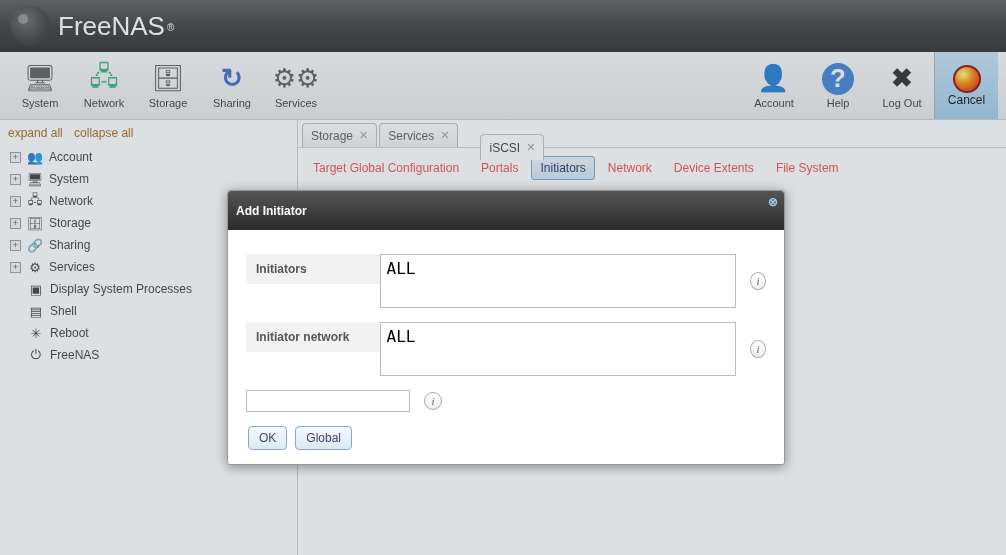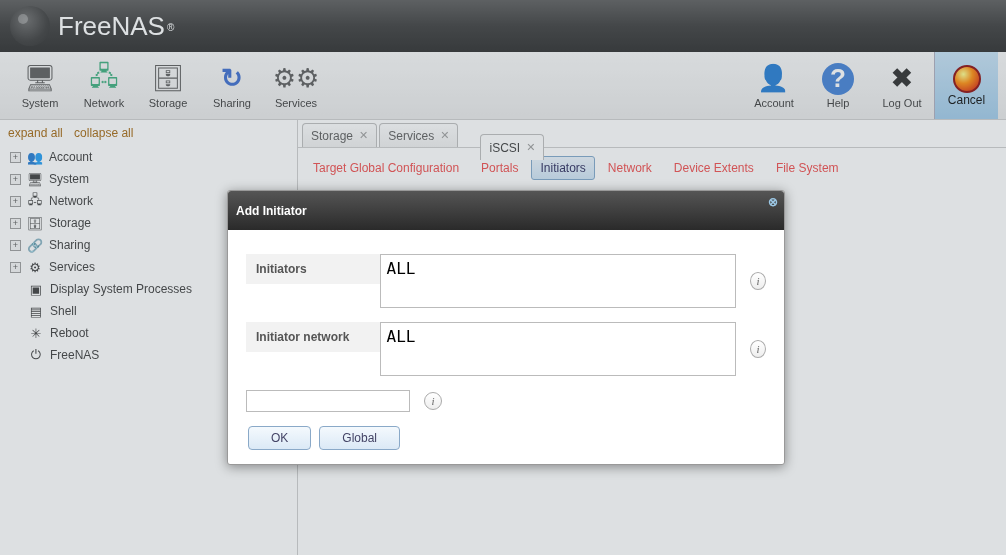--- a/index.html
+++ b/index.html
@@ -53,21 +53,21 @@
 .dlg-title { height:39px; background:linear-gradient(to bottom,#555,#2a2a2a); color:#fff; font-weight:bold; font-size:12px; display:flex; align-items:center; padding:0 8px; border-radius:3px 3px 0 0; position:relative;}
 .dlg-close { position:absolute; right:6px; top:4px; color:#9cc8e6; cursor:pointer; font-size:12px;}
 .dlg-body { padding:24px 18px 14px 18px; }
 .frow { display:flex; align-items:flex-start; margin-bottom:14px; }
 .frow .lbl { width:148px; background:#f2f2f2; padding:8px 10px; font-weight:bold; color:#555; font-size:12px; min-height:22px; display:flex; align-items:flex-start;}
 .frow textarea { width:400px; height:54px; border:1px solid #bbb; padding:4px 6px; font-family:monospace; font-size:16px; resize:none;}
 .frow input[type=text] { width:164px; height:22px; border:1px solid #bbb; padding:2px 6px; font-size:12px;}
 .frow .info { width:18px; height:18px; border:1px solid #aaa; border-radius:50%; color:#666; font-style:italic; font-family:Georgia,serif; display:flex; align-items:center; justify-content:center; margin-left:14px; align-self:center; font-size:11px; background:linear-gradient(#fff,#eee); cursor:pointer;}
 .frow.small .lbl { min-height:18px; }
 .dlg-btns { display:flex; gap:8px; margin-top:4px; padding-left:2px;}
-.dlg-btns button { border:1px solid #8aa9c8; background:linear-gradient(#f4f9fd,#dbe9f6); color:#446; padding:4px 22px; border-radius:4px; font-size:12px; cursor:pointer;}
+.dlg-btns button { border:1px solid #8aa9c8; background:linear-gradient(#f4f9fd,#dbe9f6); color:#446; padding:4px 10px; border-radius:4px; font-size:12px; cursor:pointer;}
 
 .ico-system { color:#555;}
 .ico-network { color:#3a7;}
 .ico-storage { color:#555;}
 .ico-sharing { color:#36c; font-weight:bold;}
 .ico-services { color:#555;}
 .ico-account { color:#555;}
 .ico-help { color:#225; background:#3a7bd5; width:26px; height:26px; border-radius:50%; color:#fff; font-weight:bold; font-size:18px;}
 .ico-logout { color:#222; font-size:28px; font-weight:bold;}
 </style>

